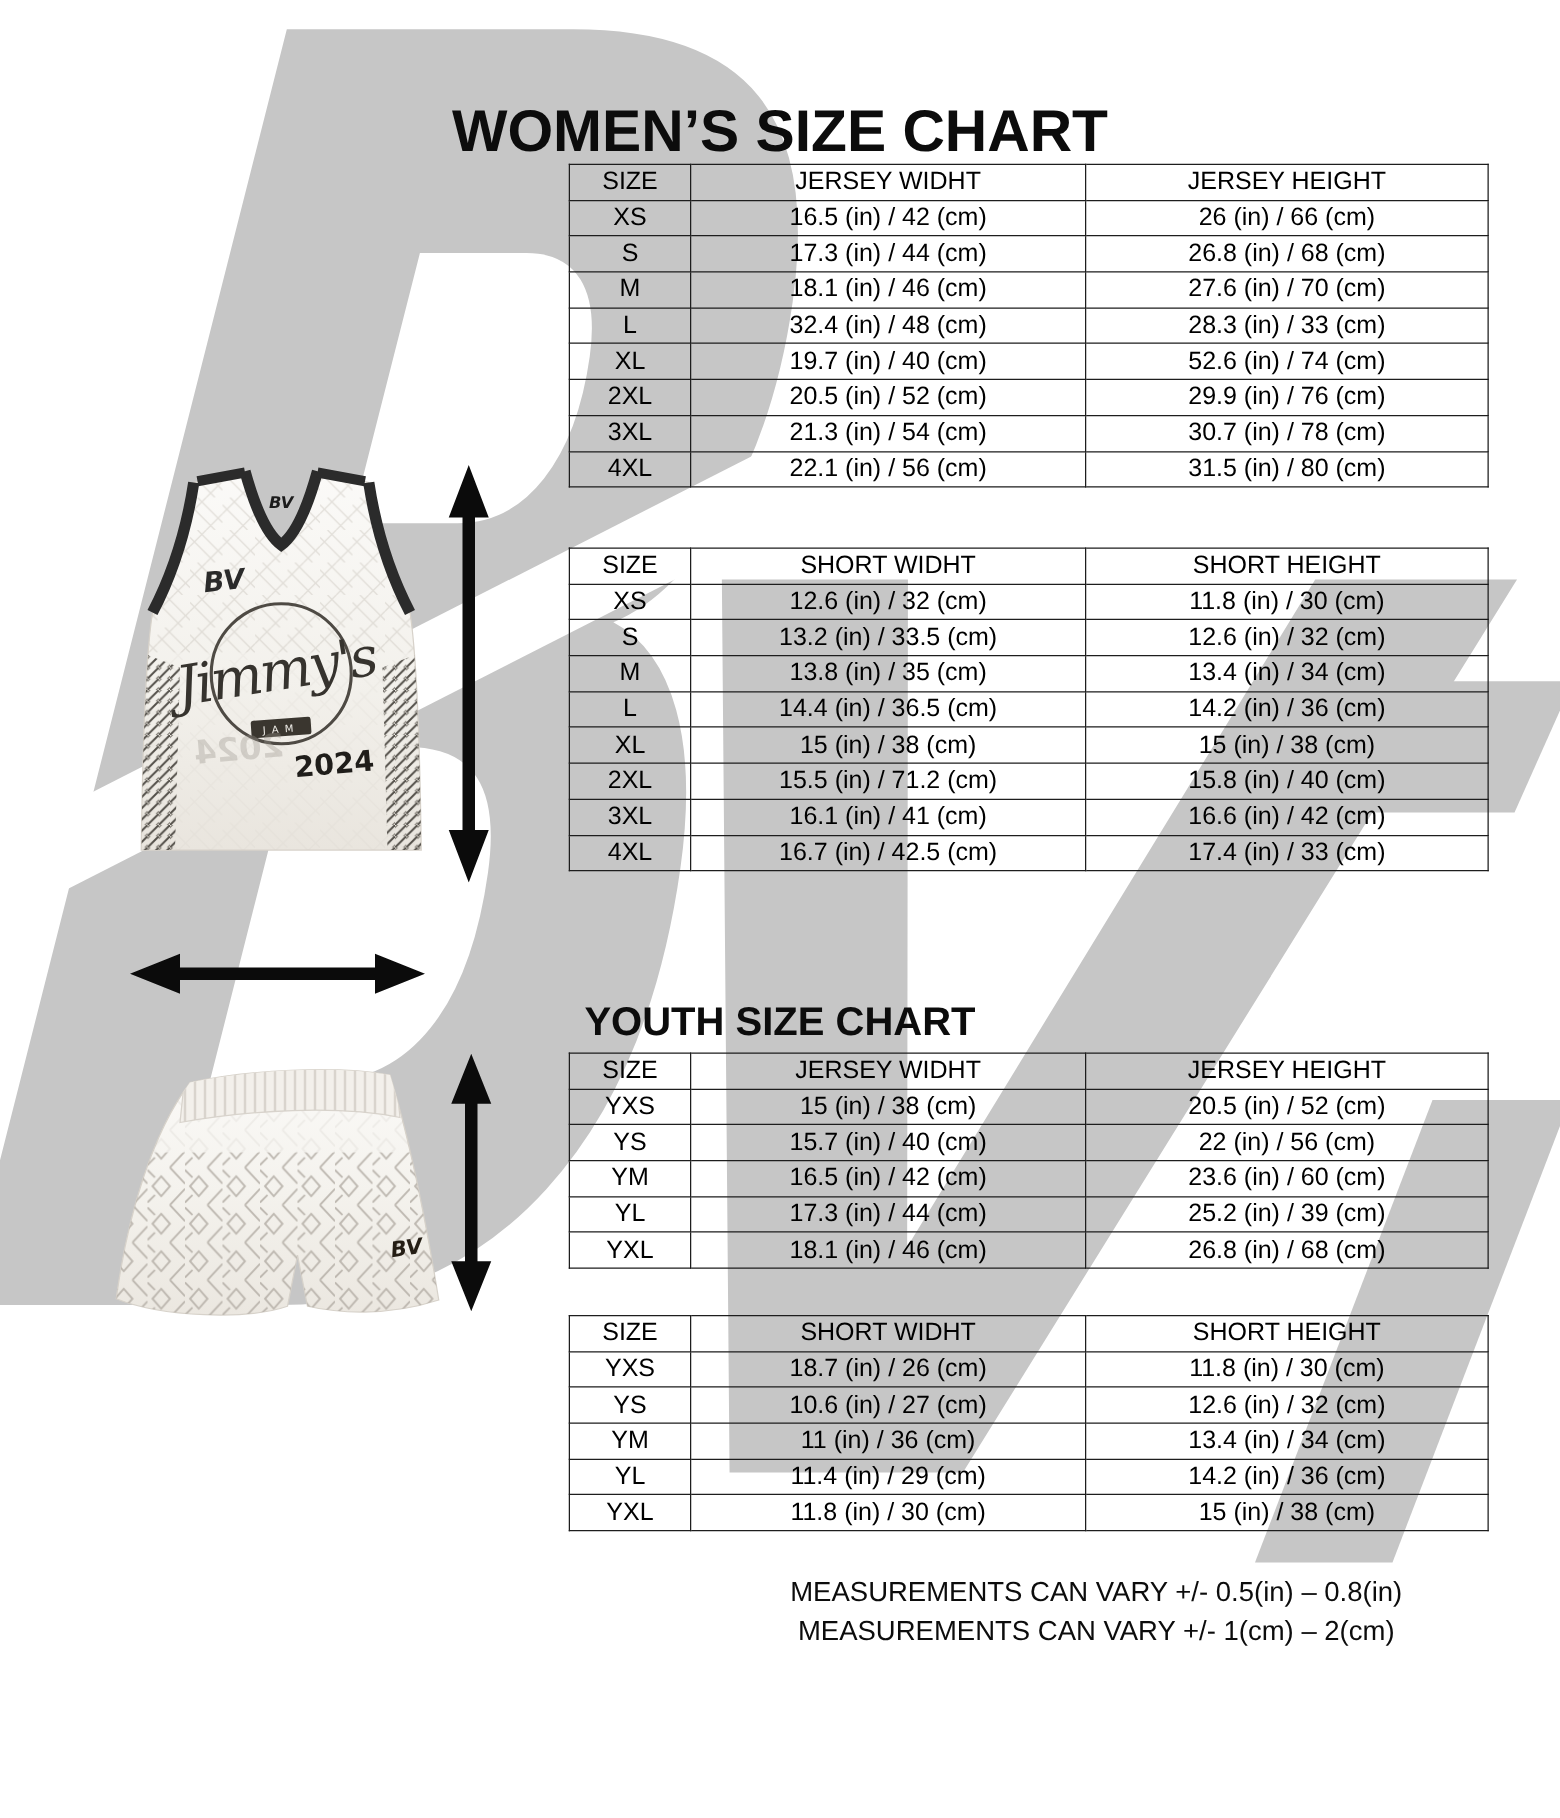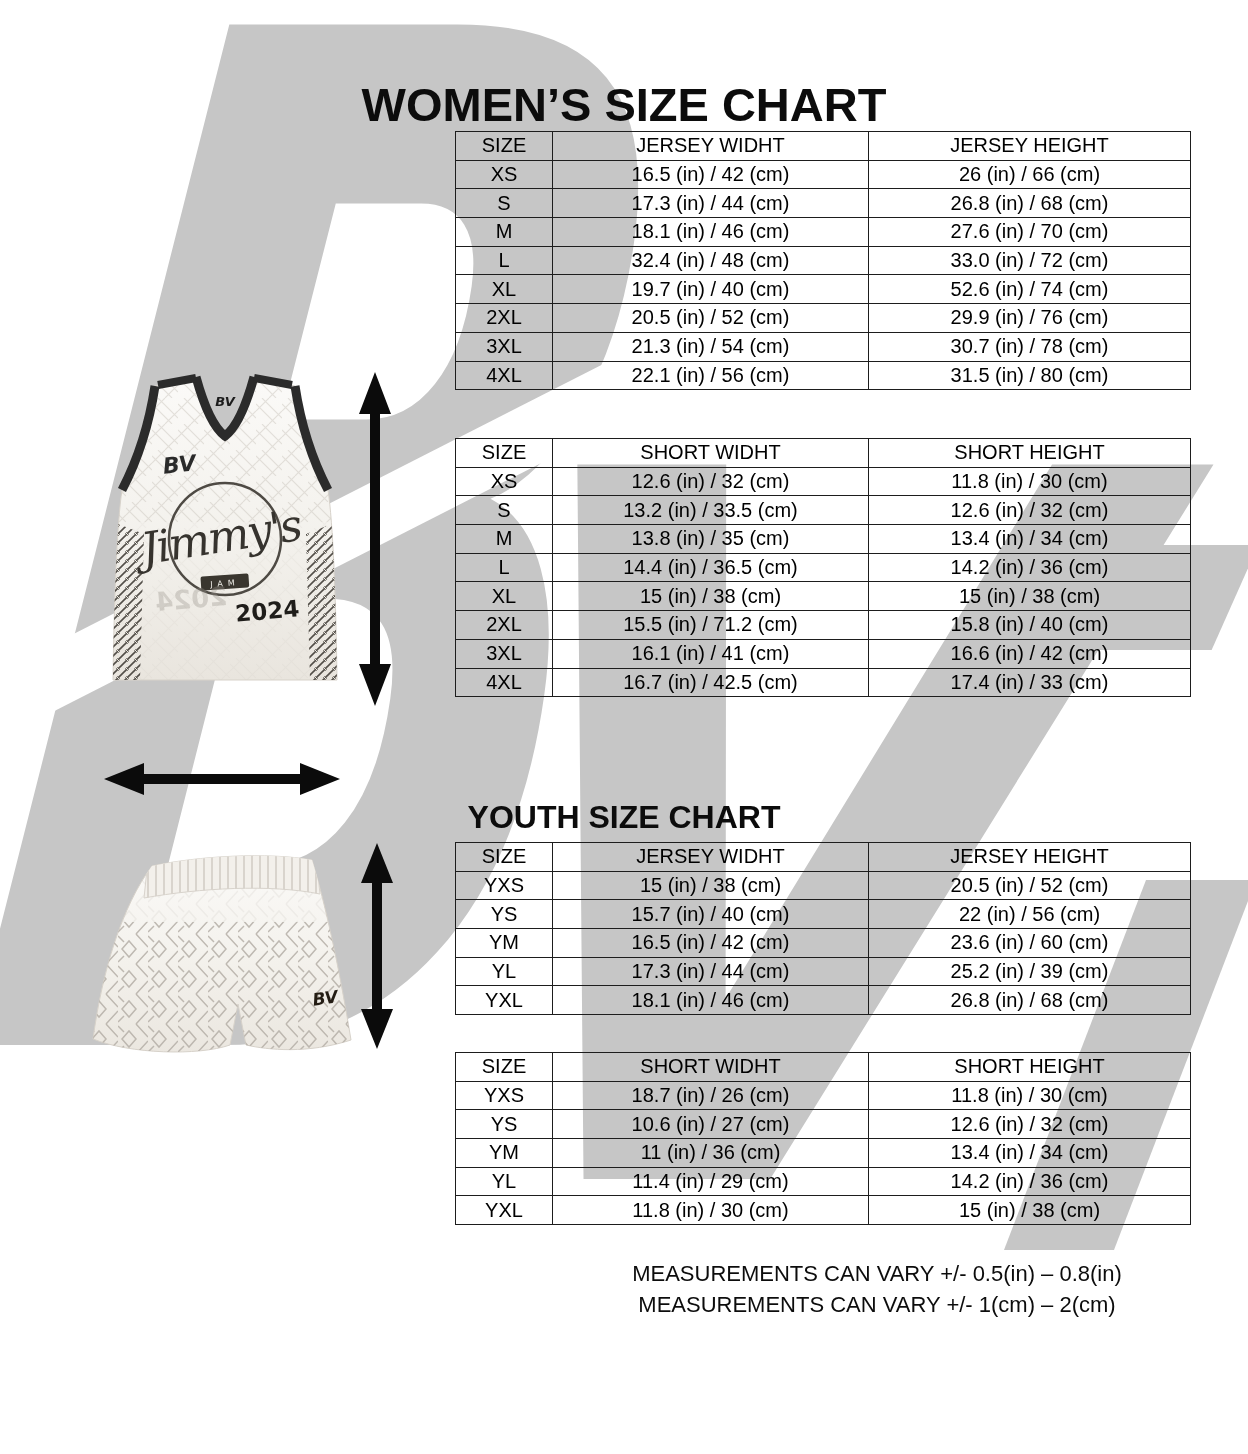--- a/index.html
+++ b/index.html
@@ -88,21 +88,21 @@
           <td>26.8 (in) / 68 (cm)</td>
         </tr>
         <tr>
           <td>M</td>
           <td>18.1 (in) / 46 (cm)</td>
           <td>27.6 (in) / 70 (cm)</td>
         </tr>
         <tr>
           <td>L</td>
           <td>32.4 (in) / 48 (cm)</td>
-          <td>33.0 (in) / 72 (cm)</td>
+          <td>28.3 (in) / 33 (cm)</td>
         </tr>
         <tr>
           <td>XL</td>
           <td>19.7 (in) / 40 (cm)</td>
           <td>52.6 (in) / 74 (cm)</td>
         </tr>
         <tr>
           <td>2XL</td>
           <td>20.5 (in) / 52 (cm)</td>
           <td>29.9 (in) / 76 (cm)</td>

